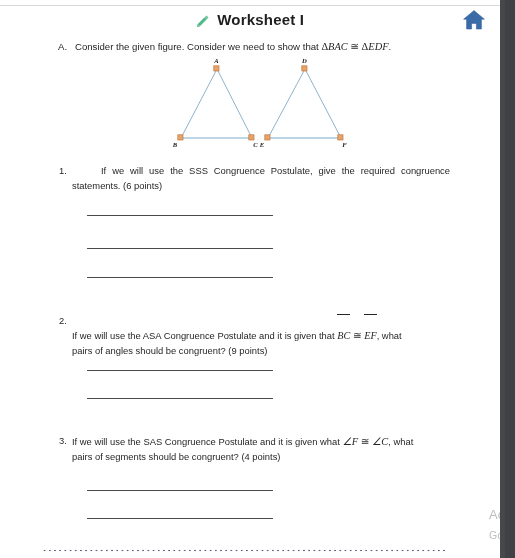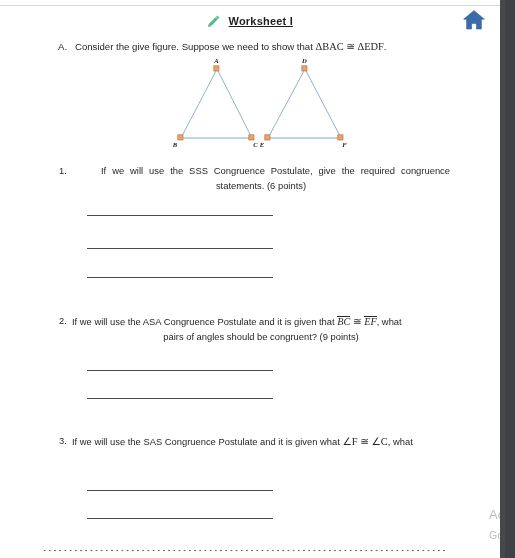--- a/index.html
+++ b/index.html
@@ -58,25 +58,24 @@
     text-align: center;
     white-space: nowrap;
   }
   .pencil-icon {
     display: inline-block;
     vertical-align: -3px;
     margin-right: 4px;
   }
   .title-text {
     display: inline-block;
-    font-size: 11px;
+    font-size: 15px;
     font-weight: bold;
     color: #1f1f1f;
     letter-spacing: 0.2px;
-    text-decoration: underline;
   }
   .home-icon {
     position: absolute;
     top: 0px;
     left: 462px;
     width: 24px;
     height: 24px;
   }
 
   
@@ -91,21 +90,21 @@
     position: absolute;
     top: 40px;
     left: 58px;
     width: 400px;
     font-size: 9.6px;
     color: #262626;
     line-height: 1.35;
     white-space: nowrap;
   }
   .section-a .marker { display: inline-block; width: 17px; }
-  .mathi { font-family: "Liberation Serif", serif; font-size: 10.4px; }
+  .mathi { font-family: "Liberation Serif", serif; font-style: italic; font-size: 10.4px; }
   .mathn { font-family: "Liberation Serif", serif; font-style: normal; font-size: 10.4px; }
 
   
   .figure {
     position: absolute;
     top: 58px;
     left: 160px;
     width: 200px;
     height: 92px;
   }
@@ -121,27 +120,27 @@
     line-height: 1.55;
   }
   .q-num {
     position: absolute;
     left: -13px;
     top: 0;
     font-size: 9.4px;
     color: #262626;
   }
   .q-body { text-align: justify; text-justify: inter-word; }
-  .q-body .lastline { text-align: center; }
+  .q-body .lastline { text-align: left; }
   .overline {
     font-family: "Liberation Serif", serif;
     font-style: italic;
     font-size: 10.2px;
     border-top: 1px solid #262626;
-    padding-top: 0px;
+    padding-top: 16px;
     display: inline-block;
     line-height: 1.0;
   }
 
   .ansline {
     position: absolute;
     left: 87px;
     width: 186px;
     height: 1px;
     background: #4a4a4a;
@@ -214,21 +213,21 @@
       <svg width="24" height="24" viewBox="0 0 24 24">
         <path d="M12 2.6L1.6 11.2h3.0V21h5.0v-5.6h4.8V21h5.0v-9.8h3.0L12 2.6z" fill="#3b6ca8"></path>
         <path d="M12 2.6L1.6 11.2h3.0V21h5.0v-5.6h4.8V21h5.0v-9.8h3.0L12 2.6z" fill="none" stroke="#36639b" stroke-width="0.6"></path>
       </svg>
     </div>
   </div>
 
   <div class="content">
 
     <div class="section-a">
-      <span class="marker">A.</span><span>Consider the give figure. Suppose we need to show that </span><span class="mathn">Δ</span><span class="mathi">BAC</span><span class="mathn"> ≅ </span><span class="mathn">Δ</span><span class="mathi">EDF</span><span>.</span>
+      <span class="marker">A.</span><span>Consider the given figure. Consider we need to show that </span><span class="mathn">Δ</span><span class="mathi">BAC</span><span class="mathn"> ≅ </span><span class="mathn">Δ</span><span class="mathi">EDF</span><span>.</span>
     </div>
 
     <div class="figure">
       <svg width="200" height="92" viewBox="0 0 200 92">
 
         <g>
           <line x1="57" y1="11" x2="21" y2="80" stroke="#8fb4cc" stroke-width="1"></line>
           <line x1="57" y1="11" x2="92" y2="80" stroke="#8fb4cc" stroke-width="1"></line>
           <line x1="21" y1="80" x2="92" y2="80" stroke="#a8c8dd" stroke-width="1.4"></line>
           <rect x="53.8" y="7.8" width="5.2" height="5.2" fill="#e8a36a" stroke="#c07a3f" stroke-width="0.7"></rect>
@@ -271,20 +270,21 @@
         <div class="lastline">pairs of angles should be congruent? (9 points)</div>
       </div>
     </div>
     <div class="ansline" style="top:370px;"></div>
     <div class="ansline" style="top:398px;"></div>
 
     <div class="q" style="top:434px;">
       <span class="q-num">3.</span>
       <div class="q-body">
         <div style="white-space:nowrap;"><span>If we will use the SAS Congruence Postulate and it is given what </span><span class="mathi">∠F</span><span class="mathn"> ≅ </span><span class="mathi">∠C</span><span>, what</span></div>
+        <div class="lastline">pairs of segments should be congruent? (4 points)</div>
       </div>
     </div>
     <div class="ansline" style="top:490px;"></div>
     <div class="ansline" style="top:518px;"></div>
 
     <div class="dotted"></div>
   </div>
 
   <div class="watermark">
     <div>Ac</div>

